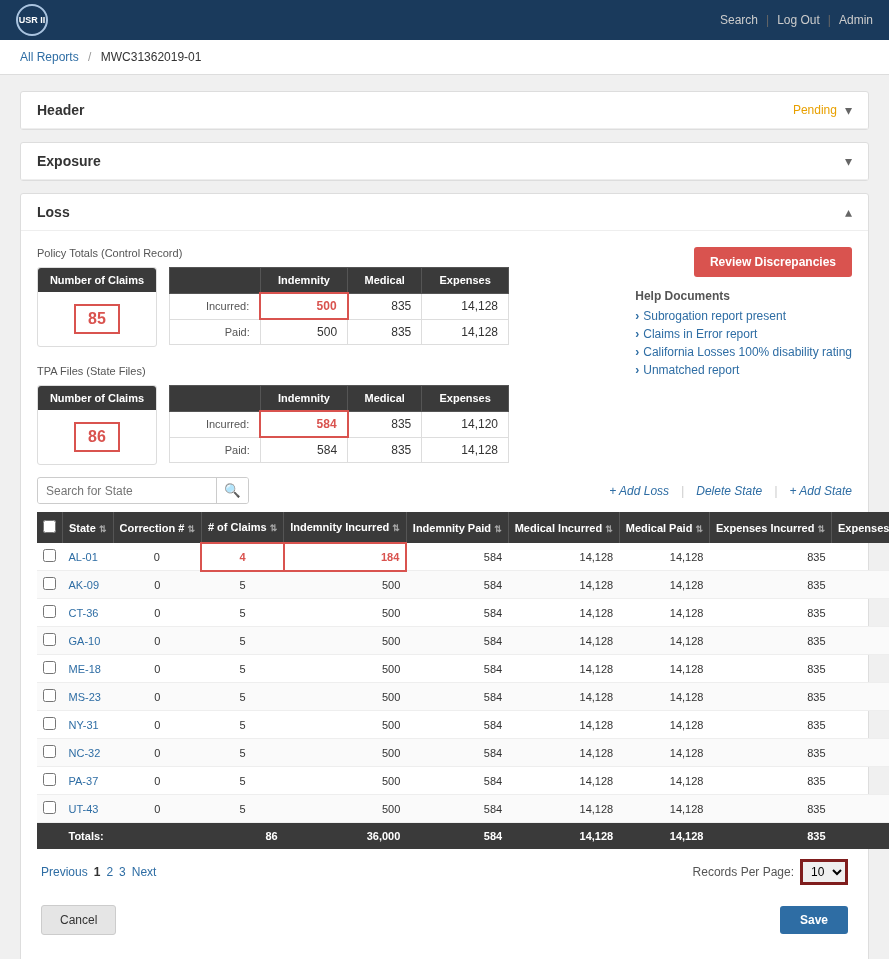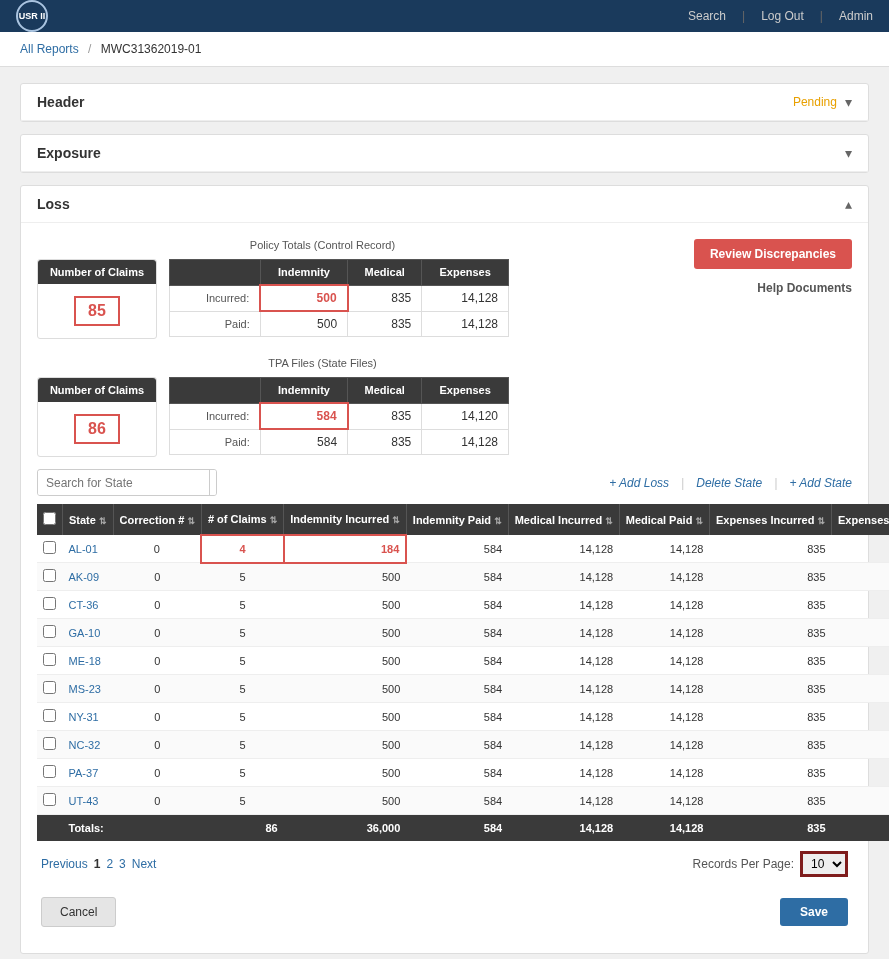--- a/index.html
+++ b/index.html
@@ -1,39 +1,39 @@
 <!DOCTYPE html>
 <html><head>
   <meta charset="utf-8">
   <style>
     * { box-sizing: border-box; margin: 0; padding: 0; }
     body { font-family: Arial, sans-serif; font-size: 12px; background: #f0f0f0; color: #333; }
 
     
     .top-nav {
       background: #1a3a5c;
-      height: 32px;
+      height: 40px;
       display: flex;
       align-items: center;
       justify-content: space-between;
       padding: 0 16px;
     }
     .top-nav-logo {
       display: flex;
       align-items: center;
       gap: 6px;
     }
     .logo-circle {
       width: 32px; height: 32px;
       border-radius: 50%;
       border: 2px solid #aac4e0;
       display: flex; align-items: center; justify-content: center;
       color: white; font-size: 9px; font-weight: bold; text-align: center;
     }
-    .top-nav-links { color: #ccc; font-size: 12px; display: flex; gap: 16px; align-items: center; }
+    .top-nav-links { color: #ccc; font-size: 12px; display: flex; gap: 8px; align-items: center; }
     .top-nav-links a { color: #ccc; text-decoration: none; }
     .top-nav-sep { color: #666; }
 
     
     .breadcrumb {
       background: white;
       padding: 10px 20px;
       font-size: 12px;
       border-bottom: 1px solid #ddd;
     }
@@ -60,21 +60,21 @@
     }
     .card-header h2 { font-size: 14px; font-weight: bold; color: #333; }
     .card-body { padding: 16px; }
 
     .pending-badge {
       color: #e8a000;
       font-size: 12px;
       display: flex; align-items: center; gap: 4px; margin-left: 40px;
     }
     .chevron { font-size: 14px; color: #666; }
-    .policy-totals-label { font-size: 11px; color: #555; margin-bottom: 8px; text-align: center; }
+    .policy-totals-label { font-size: 11px; color: #555; margin-bottom: 8px; }
 
     .claims-box {
       border: 1px solid #ddd;
       border-radius: 3px;
       min-width: 120px;
     }
     .claims-box-header {
       background: #3a3a3a;
       color: white;
       text-align: center;
@@ -134,21 +134,21 @@
       display: flex;
       align-items: center;
       justify-content: space-between;
       margin: 12px 0 8px 0;
     }
     .search-box {
       display: flex; align-items: center;
       border: 1px solid #ccc;
       border-radius: 3px;
       overflow: hidden;
-      width: 180px;
+      width: 212px;
     }
     .search-box input {
       border: none;
       padding: 5px 8px;
       font-size: 12px;
       outline: none;
       flex: 1;
     }
     .search-icon-btn {
       background: white;
@@ -359,20 +359,34 @@
                 </tbody>
               </table>
             </div>
           </div>
         </div>
 
         <div class="right-panel" style="min-width:220px;">
           <button class="review-btn">Review Discrepancies</button>
           <div class="help-docs">
             <div class="help-docs-title">Help Documents</div>
+            <ul>
+              <li>
+                  <a>Subrogation report present</a>
+                </li>
+              <li>
+                  <a>Claims in Error report</a>
+                </li>
+              <li>
+                  <a>California Losses 100% disability rating</a>
+                </li>
+              <li>
+                  <a>Unmatched report</a>
+                </li>
+            </ul>
           </div>
         </div>
       </div>
 
       <div class="table-controls">
         <div class="search-box">
           <input type="text" placeholder="Search for State" style="">
           <button class="search-icon-btn">🔍</button>
         </div>
         <div class="table-actions">

